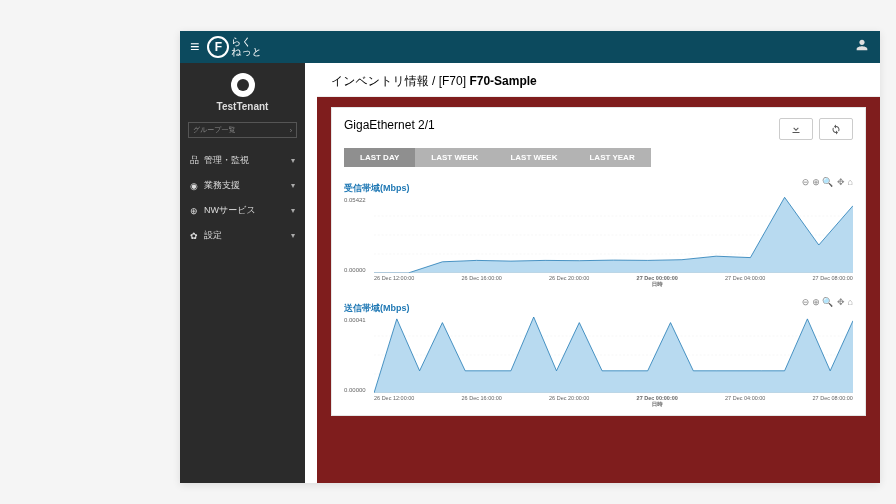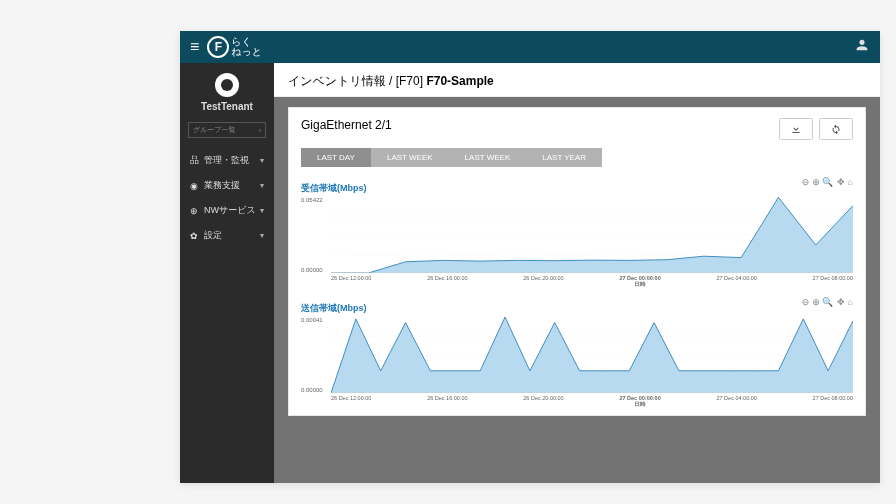--- a/index.html
+++ b/index.html
@@ -6,46 +6,46 @@
 body { background: #f5f5f5; width: 896px; height: 504px; overflow: hidden; }
 .frame { position: absolute; left: 180px; top: 31px; width: 700px; height: 452px; background: #fff; box-shadow: 0 2px 8px rgba(0,0,0,.1); }
 .topbar { height: 32px; background: #0c4a5e; display: flex; align-items: center; padding: 0 10px; color: #fff; }
 .hamburger { font-size: 16px; cursor: pointer; }
 .logo { display: flex; align-items: center; margin-left: 8px; font-size: 13px; }
 .logo-circle { width: 22px; height: 22px; border: 2px solid #fff; border-radius: 50%; display: flex; align-items: center; justify-content: center; font-weight: bold; font-size: 12px; margin-right: 2px; }
 .logo-text { display: flex; flex-direction: column; line-height: 1; font-size: 10px; }
 .spacer { flex: 1; }
 .user-icon svg { width: 16px; height: 16px; fill: #e0e0e0; }
 .body { display: flex; height: calc(100% - 32px); }
-.sidebar { width: 94px; background: #2b2b2b; color: #ddd; display: flex; flex-direction: column; align-items: stretch; }
+.sidebar { width: 125px; background: #2b2b2b; color: #ddd; display: flex; flex-direction: column; align-items: stretch; }
 .tenant-block { text-align: center; padding: 10px 0 4px; }
 .tenant-avatar { width: 24px; height: 24px; border-radius: 50%; background: #fff; margin: 0 auto 4px; display: flex; align-items: center; justify-content: center; }
 .tenant-avatar-inner { width: 12px; height: 12px; border-radius: 50%; background: #2b2b2b; }
 .tenant-name { font-size: 10px; font-weight: bold; }
 .group-sel { margin: 6px 8px 10px; border: 1px solid #555; height: 16px; font-size: 7px; color: #888; display: flex; align-items: center; padding: 0 4px; justify-content: space-between; }
 .nav-item { display: flex; align-items: center; padding: 6px 10px; font-size: 9px; cursor: pointer; }
 .nav-item .ni-icon { width: 12px; display: inline-flex; align-items: center; }
 .nav-item .ni-label { flex: 1; margin-left: 2px; }
 .nav-item .ni-chev { font-size: 8px; color: #aaa; }
-.main { flex: 1; background: #737373; overflow-y: auto; }
+.main { flex: 1; background: #7f1d1d; overflow-y: auto; margin-left: 12px; }
 .main::-webkit-scrollbar { width: 8px; }
 .main::-webkit-scrollbar-thumb { background: #bbb; border-radius: 4px; }
 .page-head { background: #fff; padding: 10px 14px 6px; border-bottom: 1px solid #eee; }
 .crumb { font-size: 12px; }
 .crumb-bold { font-weight: bold; }
 .back-link { font-size: 8px; margin-top: 4px; display: flex; align-items: center; color: #333; }
 .back-link .circ { display: inline-flex; width: 10px; height: 10px; border: 1px solid #333; border-radius: 50%; align-items: center; justify-content: center; margin-right: 4px; font-size: 7px; }
 .card { background: #fff; margin: 10px 14px; border: 1px solid #e6e6e6; padding: 10px 12px 8px; }
 .card-head { display: flex; align-items: flex-start; justify-content: space-between; }
 .card-title { font-size: 12px; }
 .card-btns { display: flex; gap: 6px; }
 .icon-btn { width: 34px; height: 22px; border: 1px solid #ccc; background: #fff; display: flex; align-items: center; justify-content: center; cursor: pointer; border-radius: 2px; }
 .icon-btn svg { width: 12px; height: 12px; fill: #555; }
 .range-tabs { display: flex; margin-top: 8px; }
-.range-tab { flex: 0 0 auto; padding: 5px 16px; font-size: 8px; background: #b3b3b3; color: #fff; cursor: pointer; }
+.range-tab { flex: 0 0 auto; padding: 5px 16px; font-size: 8px; background: #b3b3b3; color: #fff; cursor: pointer; font-weight: bold; }
 .range-tab.active { background: #8f8f8f; }
 .chart-block { margin-top: 10px; }
 .chart-title { font-size: 9px; color: #1f78b4; font-weight: bold; }
 .chart-tools { float: right; display: flex; gap: 3px; }
 .chart-tools span { font-size: 9px; color: #888; cursor: pointer; }
 .chart-tools .mag { color: #1f78b4; }
 .chart-wrap { clear: both; margin-top: 2px; position: relative; height: 90px; }
 .ylabel-top, .ylabel-bot { position: absolute; left: 0; font-size: 6px; color: #666; }
 .ylabel-top { top: 0; }
 .ylabel-bot { bottom: 14px; }

